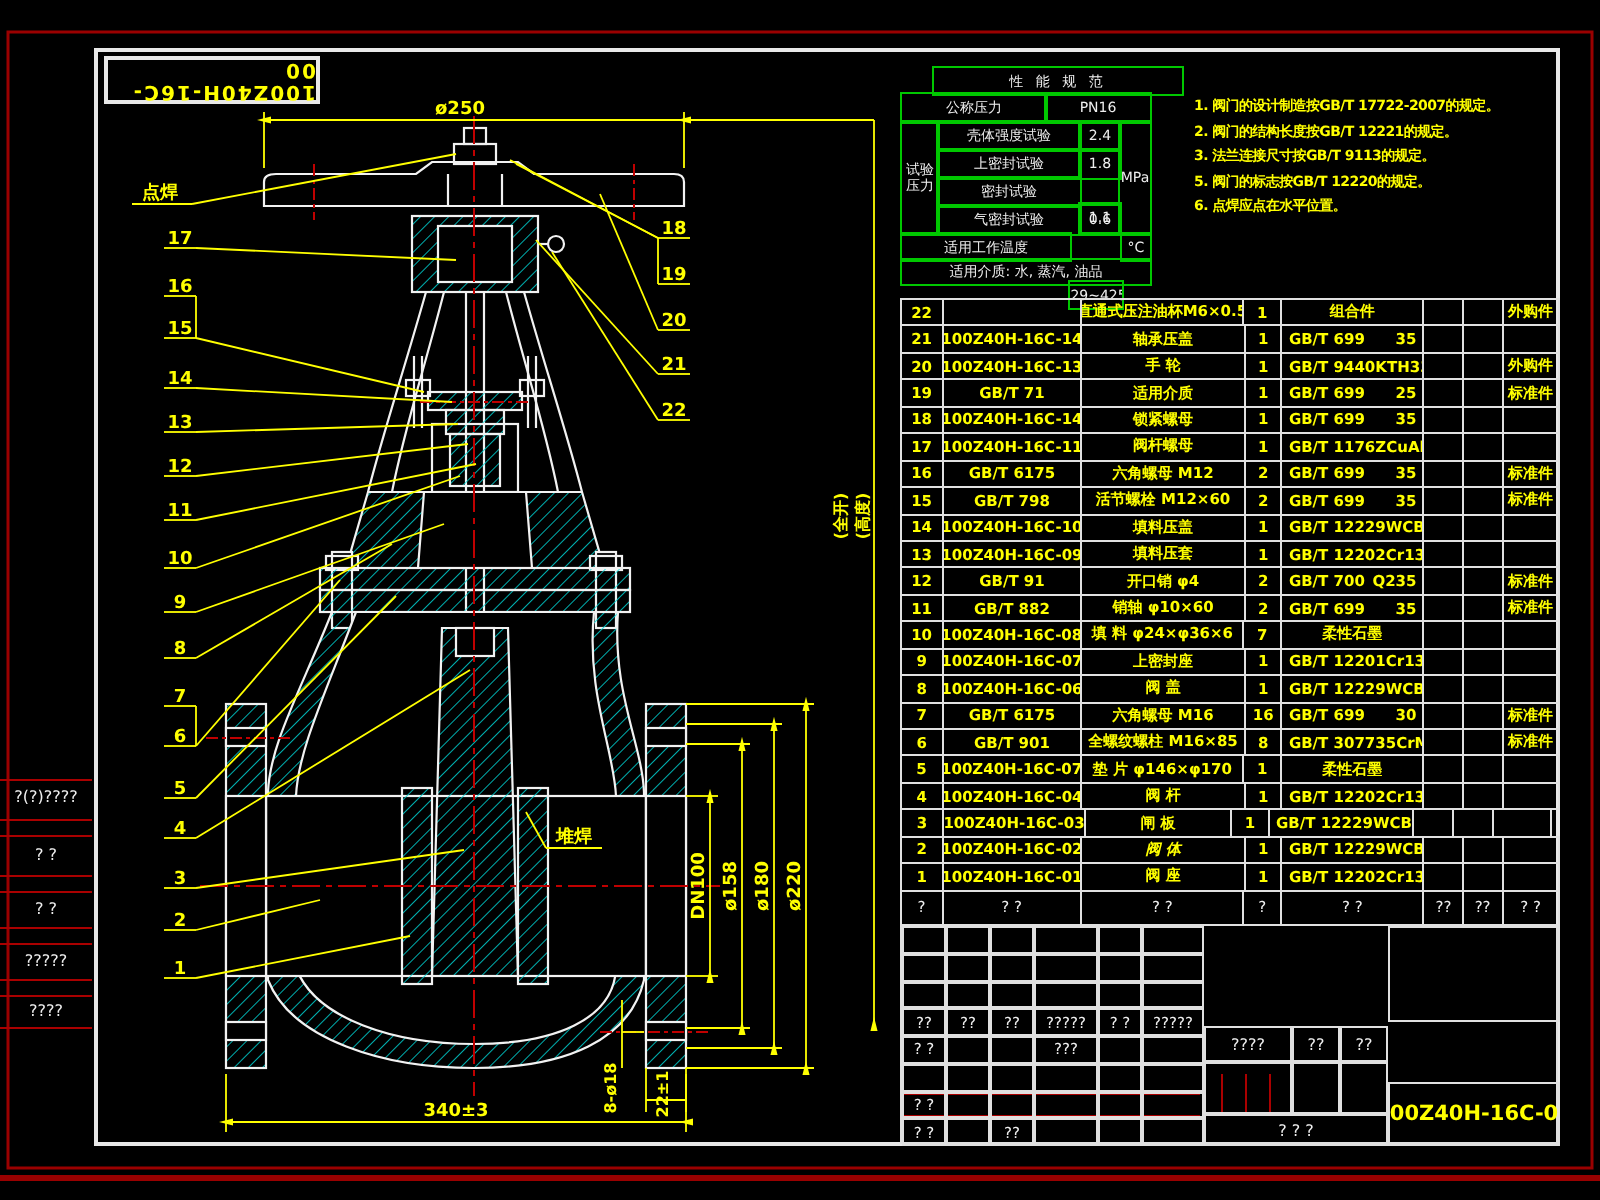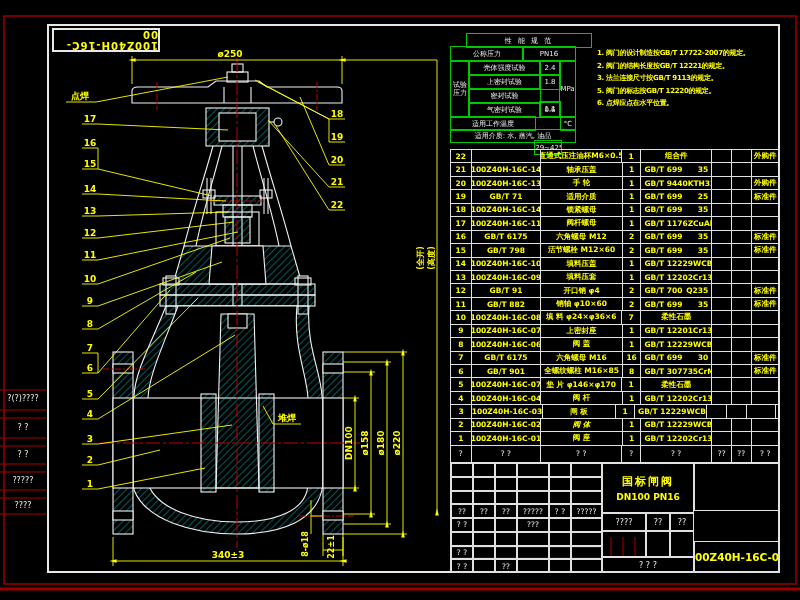--- a/index.html
+++ b/index.html
@@ -682,24 +682,20 @@
         <div class="tb" style="left: 66px; top: 82.5px; width: 32px; height: 13.75px; font-size: 7.5px;"></div>
         <div class="tb" style="left: 98px; top: 82.5px; width: 22px; height: 13.75px; font-size: 7.5px;"></div>
         <div class="tb" style="left: 120px; top: 82.5px; width: 31px; height: 13.75px; font-size: 7.5px;"></div>
         <div class="tb" style="left: 0px; top: 96.25px; width: 22px; height: 13.75px; font-size: 7.5px;">? ?</div>
         <div class="tb" style="left: 22px; top: 96.25px; width: 22px; height: 13.75px; font-size: 7.5px;"></div>
         <div class="tb" style="left: 44px; top: 96.25px; width: 22px; height: 13.75px; font-size: 7.5px;">??</div>
         <div class="tb" style="left: 66px; top: 96.25px; width: 32px; height: 13.75px; font-size: 7.5px;"></div>
         <div class="tb" style="left: 98px; top: 96.25px; width: 22px; height: 13.75px; font-size: 7.5px;"></div>
         <div class="tb" style="left: 120px; top: 96.25px; width: 31px; height: 13.75px; font-size: 7.5px;"></div>
       </div>
-  <div class="tb ytxt" style="left:151px;top:0;width:92px;height:50px;flex-direction:column;">
-    <span style="font-size:11px;letter-spacing:2px;">国标闸阀</span>
-    <span style="font-size:9px;margin-top:3px;">DN100  PN16</span>
-  </div>
   <div class="tb" style="left:151px;top:50px;width:44px;height:18px;">????</div>
   <div class="tb" style="left:195px;top:50px;width:24px;height:18px;">??</div>
   <div class="tb" style="left:219px;top:50px;width:24px;height:18px;">??</div>
   <div class="tb" style="left:151px;top:68px;width:44px;height:26px;"></div>
   <div class="tb" style="left:195px;top:68px;width:24px;height:26px;"></div>
   <div class="tb" style="left:219px;top:68px;width:24px;height:26px;"></div>
   <div class="tb" style="left:151px;top:94px;width:92px;height:16px;">?    ?    ?</div>
   <div class="tb" style="left:243px;top:0;width:86px;height:48px;"></div>
   <div class="tb ytxt" style="left:243px;top:78px;width:86px;height:32px;font-size:10.5px;">100Z40H-16C-00</div>
 </div>

